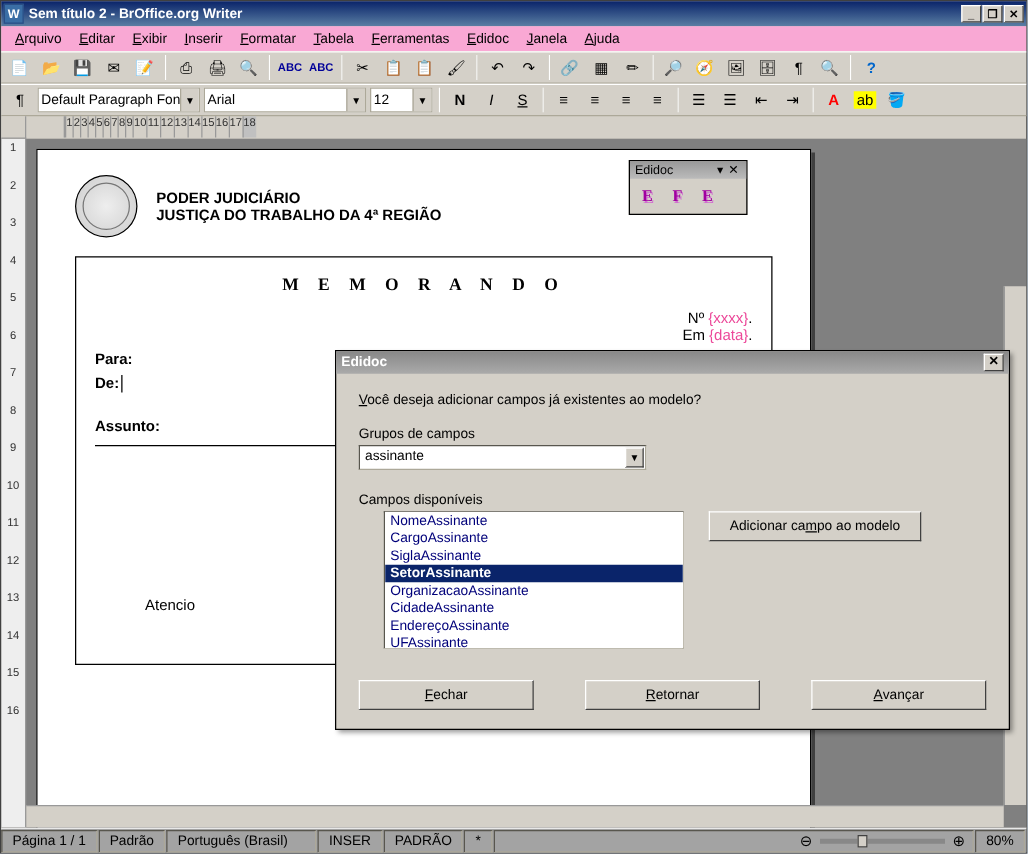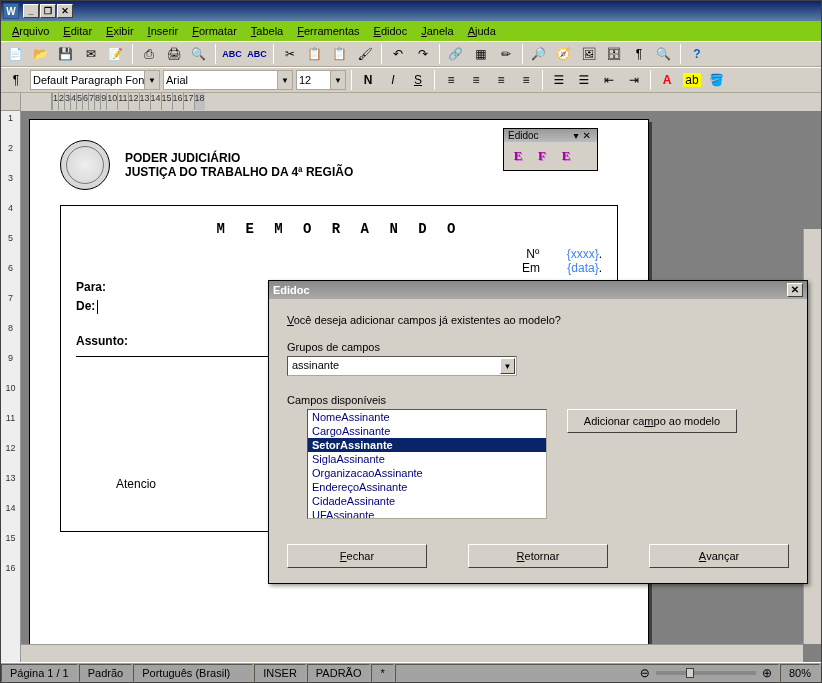--- a/index.html
+++ b/index.html
@@ -6,21 +6,21 @@
   body { margin: 0; padding: 0; font-family: "Tahoma", Arial, sans-serif; font-size: 11px; background: #5a7ea3; width: 822px; height: 683px; overflow: hidden; position: relative; }
   
   .app-window { width: 822px; height: 683px; background: #d4d0c8; display: flex; flex-direction: column; border: 1px solid #404040; }
   
   .titlebar { background: linear-gradient(#0a246a, #5a7ea3); color: #fff; height: 20px; display: flex; align-items: center; padding: 0 2px; }
   .titlebar-icon { width: 16px; height: 16px; background: #3a6ea5; margin-right: 4px; display: inline-flex; align-items: center; justify-content: center; font-size: 10px; color: #fff; font-weight: bold; border:1px solid #2a4e85;}
   .titlebar-text { flex: 1; font-weight: bold; font-size: 11px; }
   .titlebar-buttons { display: flex; gap: 1px; }
   .titlebar-btn { width: 16px; height: 14px; background: #d4d0c8; border: 1px solid #fff; border-right-color: #404040; border-bottom-color: #404040; font-size: 9px; line-height: 12px; text-align: center; font-family: Arial; font-weight: bold; color: #000; cursor: pointer; }
   
-  .menubar { background: #84cc16; display: flex; padding: 2px 4px; gap: 0; height: 20px; }
+  .menubar { background: #f9a8d4; display: flex; padding: 2px 4px; gap: 0; height: 20px; }
   .menu-item { padding: 2px 7px; cursor: pointer; }
   .menu-item .ul { text-decoration: underline; }
   
   .toolbar { background: #d4d0c8; display: flex; align-items: center; padding: 2px 4px; gap: 3px; height: 26px; border-top: 1px solid #fff; border-bottom:1px solid #aca899;}
   .tool-sep { width:1px; height:20px; background:#aca899; border-right:1px solid #fff; margin:0 2px; }
   .tool-btn { width: 22px; height: 22px; display: inline-flex; align-items: center; justify-content: center; font-size: 12px; cursor: pointer; border:1px solid transparent; }
   .combo { height: 20px; background: #fff; border: 1px solid #aca899; display: inline-flex; align-items: center; font-size: 11px; padding: 0 2px; position: relative; }
   .combo .arrow { position: absolute; right: 0; width: 15px; height: 18px; background: #d4d0c8; border-left: 1px solid #aca899; display: flex; align-items: center; justify-content: center; font-size: 8px; }
   
   .ruler-h { background: #eee; height: 18px; border-bottom: 1px solid #999; position: relative; margin-left: 20px; }
@@ -30,23 +30,23 @@
   .workspace { flex: 1; display: flex; background: #808080; overflow: hidden; position: relative; }
   .ruler-v { background: #eee; width: 20px; border-right: 1px solid #999; display:flex; flex-direction:column; align-items:center; font-size:9px; color:#333; padding-top:2px; gap:20px;}
   .doc-area { flex: 1; background: #808080; padding: 8px 0 0 8px; overflow: hidden; position: relative; }
   .page { background: #fff; width: 620px; min-height: 600px; box-shadow: 3px 3px 0 #404040; border:1px solid #000; padding: 20px 30px; position: relative; }
   
   .doc-header { display: flex; align-items: center; gap: 15px; margin-bottom: 15px; }
   .seal { width: 50px; height: 50px; border: 1px solid #000; display: flex; align-items: center; justify-content: center; font-size: 8px; border-radius: 50%; background: radial-gradient(#eee,#ccc); position:relative; overflow:hidden; }
   .seal::before{content:"";position:absolute;inset:5px;border:1px solid #777;border-radius:50%;}
   .org-name { font-size: 12px; font-weight: bold; font-family: Arial; }
   .memo-box { border: 1px solid #000; padding: 15px 15px 40px; margin-top:5px;}
-  .memo-title { text-align: center; font-size: 14px; font-weight: bold; letter-spacing: 6px; margin-bottom: 10px; font-family: Liberation Mono, monospace; }
+  .memo-title { text-align: center; font-size: 14px; font-weight: bold; letter-spacing: 6px; margin-bottom: 10px; font-family: Liberation Serif, serif; }
   .memo-right { text-align: right; font-size: 12px; font-family: Arial; color:#000;}
-  .memo-right .f { color: #3b82f6; margin-left: 24px; }
+  .memo-right .f { color: #ec4899; }
   .memo-field { font-size: 12px; font-weight: bold; font-family: Arial; margin:5px 0;}
   .hr { border-bottom: 1px solid #000; margin: 8px 0 15px; }
   .atenc { font-size: 12px; font-family: Arial; margin-top: 120px; margin-left: 40px; }
   
   .float-toolbar { position: absolute; right: 50px; top: 8px; background: #d4d0c8; border: 1px solid #000; width: 95px; }
   .float-title { background: linear-gradient(#999,#bbb); font-size: 10px; padding: 1px 4px; display: flex; align-items: center; }
   .float-title .t { flex: 1; }
   .float-title .x { font-size:10px; cursor:pointer; padding:0 2px;}
   .float-body { padding: 4px; display: flex; gap: 4px; }
   .eb { width: 20px; height: 20px; display: inline-flex; align-items: center; justify-content: center; font-family: Georgia; font-weight: bold; color: #a000a0; font-size: 13px; text-shadow: 1px 1px #d070d0; cursor:pointer;}
@@ -83,20 +83,21 @@
   
   ::-webkit-scrollbar{width:16px;height:16px;background:#d4d0c8;} ::-webkit-scrollbar-thumb{background:#d4d0c8;border:1px solid #fff;border-right-color:#404040;border-bottom-color:#404040;} ::-webkit-scrollbar-button{background:#d4d0c8;border:1px solid #fff;border-right-color:#404040;border-bottom-color:#404040;height:16px;}
 </style>
 </head>
 <body>
 
 <div class="app-window">
 
   <div class="titlebar">
     <span class="titlebar-icon">W</span>
+    <span class="titlebar-text">Sem título 2 - BrOffice.org Writer</span>
     <div class="titlebar-buttons">
       <span class="titlebar-btn">_</span>
       <span class="titlebar-btn">❐</span>
       <span class="titlebar-btn">✕</span>
     </div>
   </div>
 
   <div class="menubar" id="menubar">
       <span class="menu-item"><span class="ul">A</span>rquivo</span>
       <span class="menu-item"><span class="ul">E</span>ditar</span>
@@ -314,25 +315,25 @@
       <span>assinante</span>
       <span class="arrow">▼</span>
     </div>
     
     <div style="height:18px"></div>
     <span class="lbl">Campos disponíveis</span>
     <div class="listrow">
       <div class="listbox" id="listbox">
           <div class="item">NomeAssinante</div>
           <div class="item">CargoAssinante</div>
+          <div class="item">SiglaAssinante</div>
           <div class="item sel">SetorAssinante</div>
-          <div class="item">SiglaAssinante</div>
           <div class="item">OrganizacaoAssinante</div>
+          <div class="item">CidadeAssinante</div>
           <div class="item">EndereçoAssinante</div>
-          <div class="item">CidadeAssinante</div>
           <div class="item">UFAssinante</div>
         </div>
       <div class="add-btn">
         <div class="dlg-btn" style="width:170px" id="addbtn">Adicionar ca<span class="ul">m</span>po ao modelo</div>
       </div>
     </div>
     
     <div class="dlg-foot">
       <div class="dlg-btn">
           <span class="ul">F</span>

